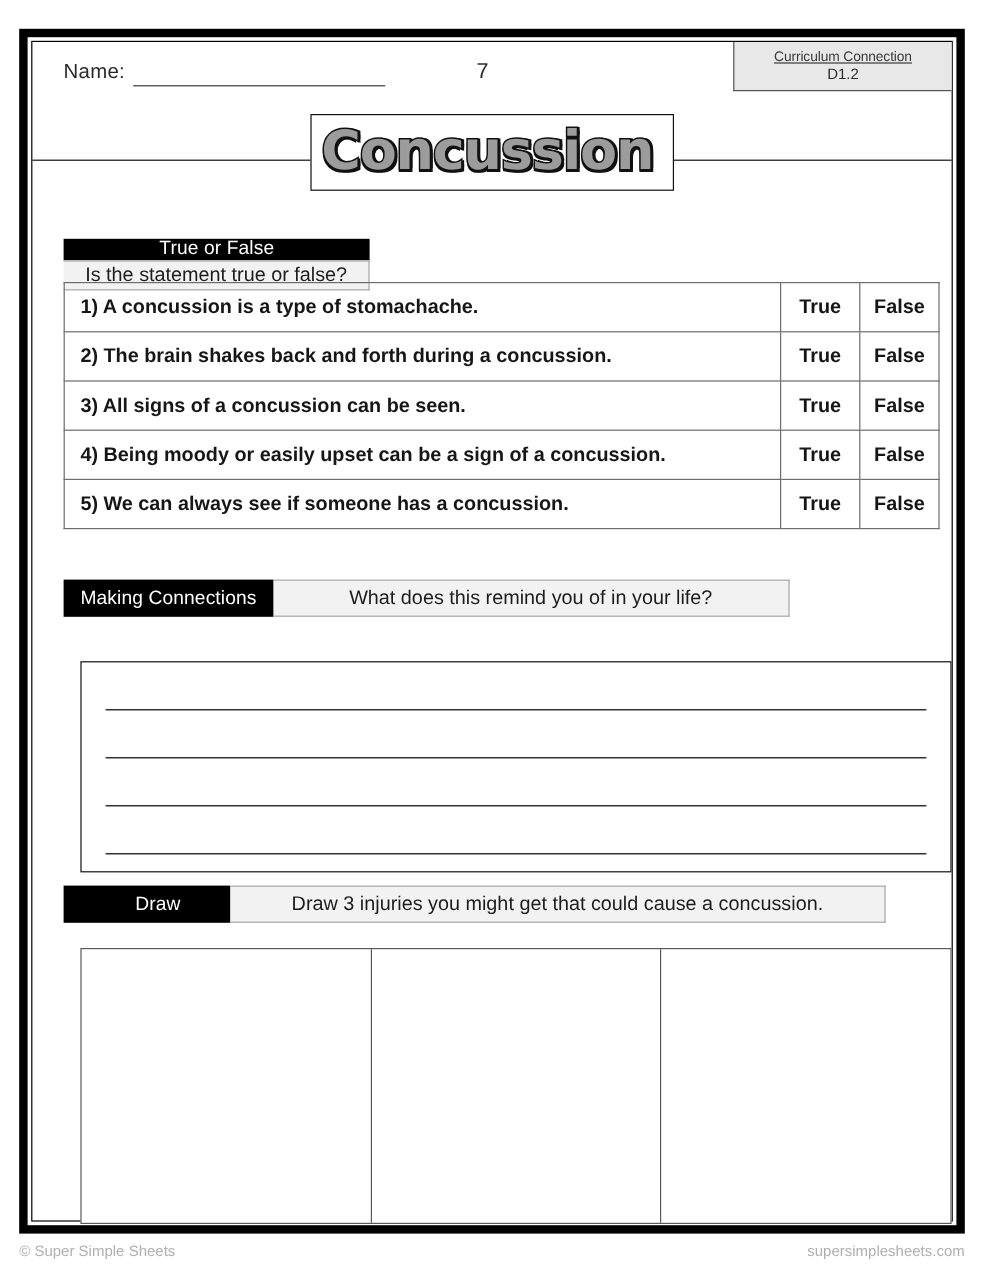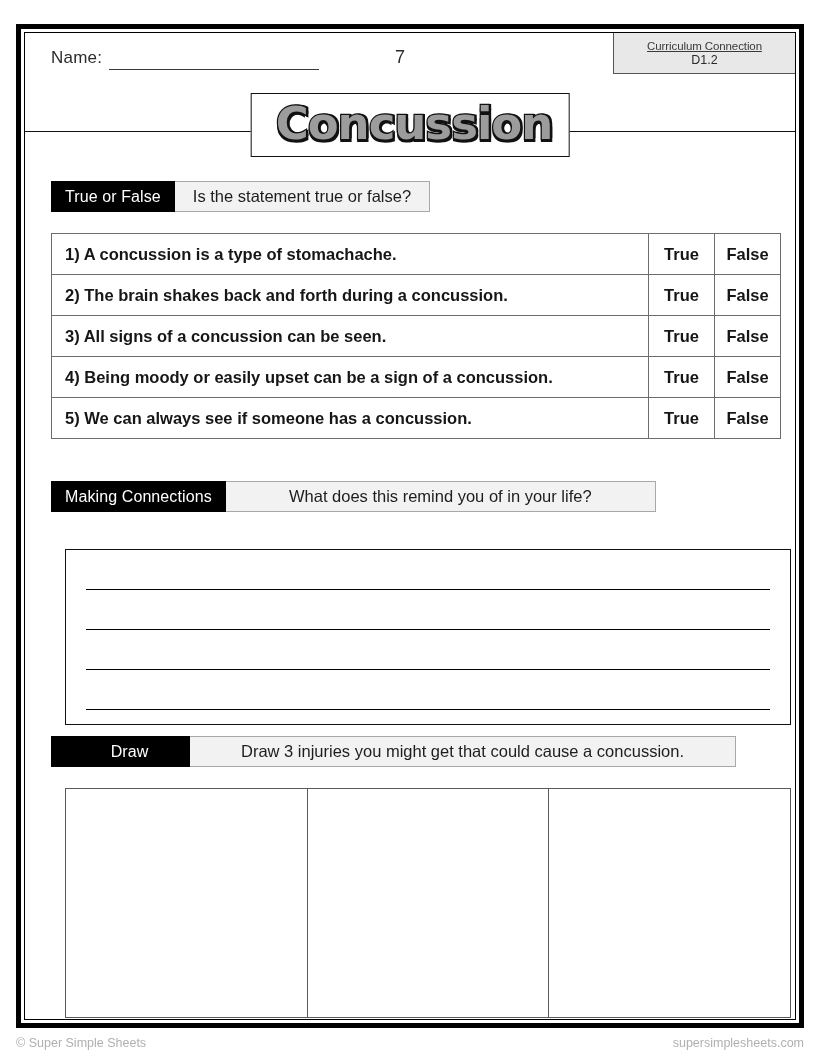--- a/index.html
+++ b/index.html
@@ -14,21 +14,21 @@
     position: relative;
   }
 
   
   .page-outer {
     position: absolute;
     left: 16px;
     top: 24px;
     width: 788px;
     height: 1004px;
-    border: 5px solid #000000;
+    border: 7px solid #000000;
     background: #fff;
   }
   .page-inner {
     position: absolute;
     left: 3px;
     top: 3px;
     right: 3px;
     bottom: 3px;
     border: 1.5px solid #000;
     background: #fff;
@@ -111,21 +111,21 @@
     top: 46px;
     border-bottom: 1.4px solid #111;
   }
   .title-box {
     position: absolute;
     left: 50%;
     transform: translateX(-50%);
     top: 8px;
     background: #fff;
     border: 1.6px solid #111;
-    padding: 5px 16px 7px 24px;
+    padding: 5px 16px 7px 8px;
     z-index: 2;
   }
   .title-text {
     font-family: "DejaVu Sans", sans-serif;
     font-size: 45px;
     font-weight: bold;
     line-height: 50px;
     color: #9c9c9c;
     letter-spacing: -1px;
     -webkit-text-stroke: 2.4px #111;
@@ -249,21 +249,21 @@
         </div>
       </div>
 
       <div class="title-band">
         <div class="title-rule"></div>
         <div class="title-box">
           <div class="title-text">Concussion</div>
         </div>
       </div>
 
-      <div class="section-head" style="position:absolute; top:148px;">
+      <div class="section-head" style="position:absolute; top:164px;flex-direction:column;">
         <div class="sh-tag">True or False</div>
         <div class="sh-prompt">Is the statement true or false?</div>
       </div>
 
       <table class="tf-table">
         <tbody>
           <tr>
             <td class="tf-stmt">1) A concussion is a type of stomachache.</td>
             <td class="tf-opt">True</td>
             <td class="tf-opt">False</td>

